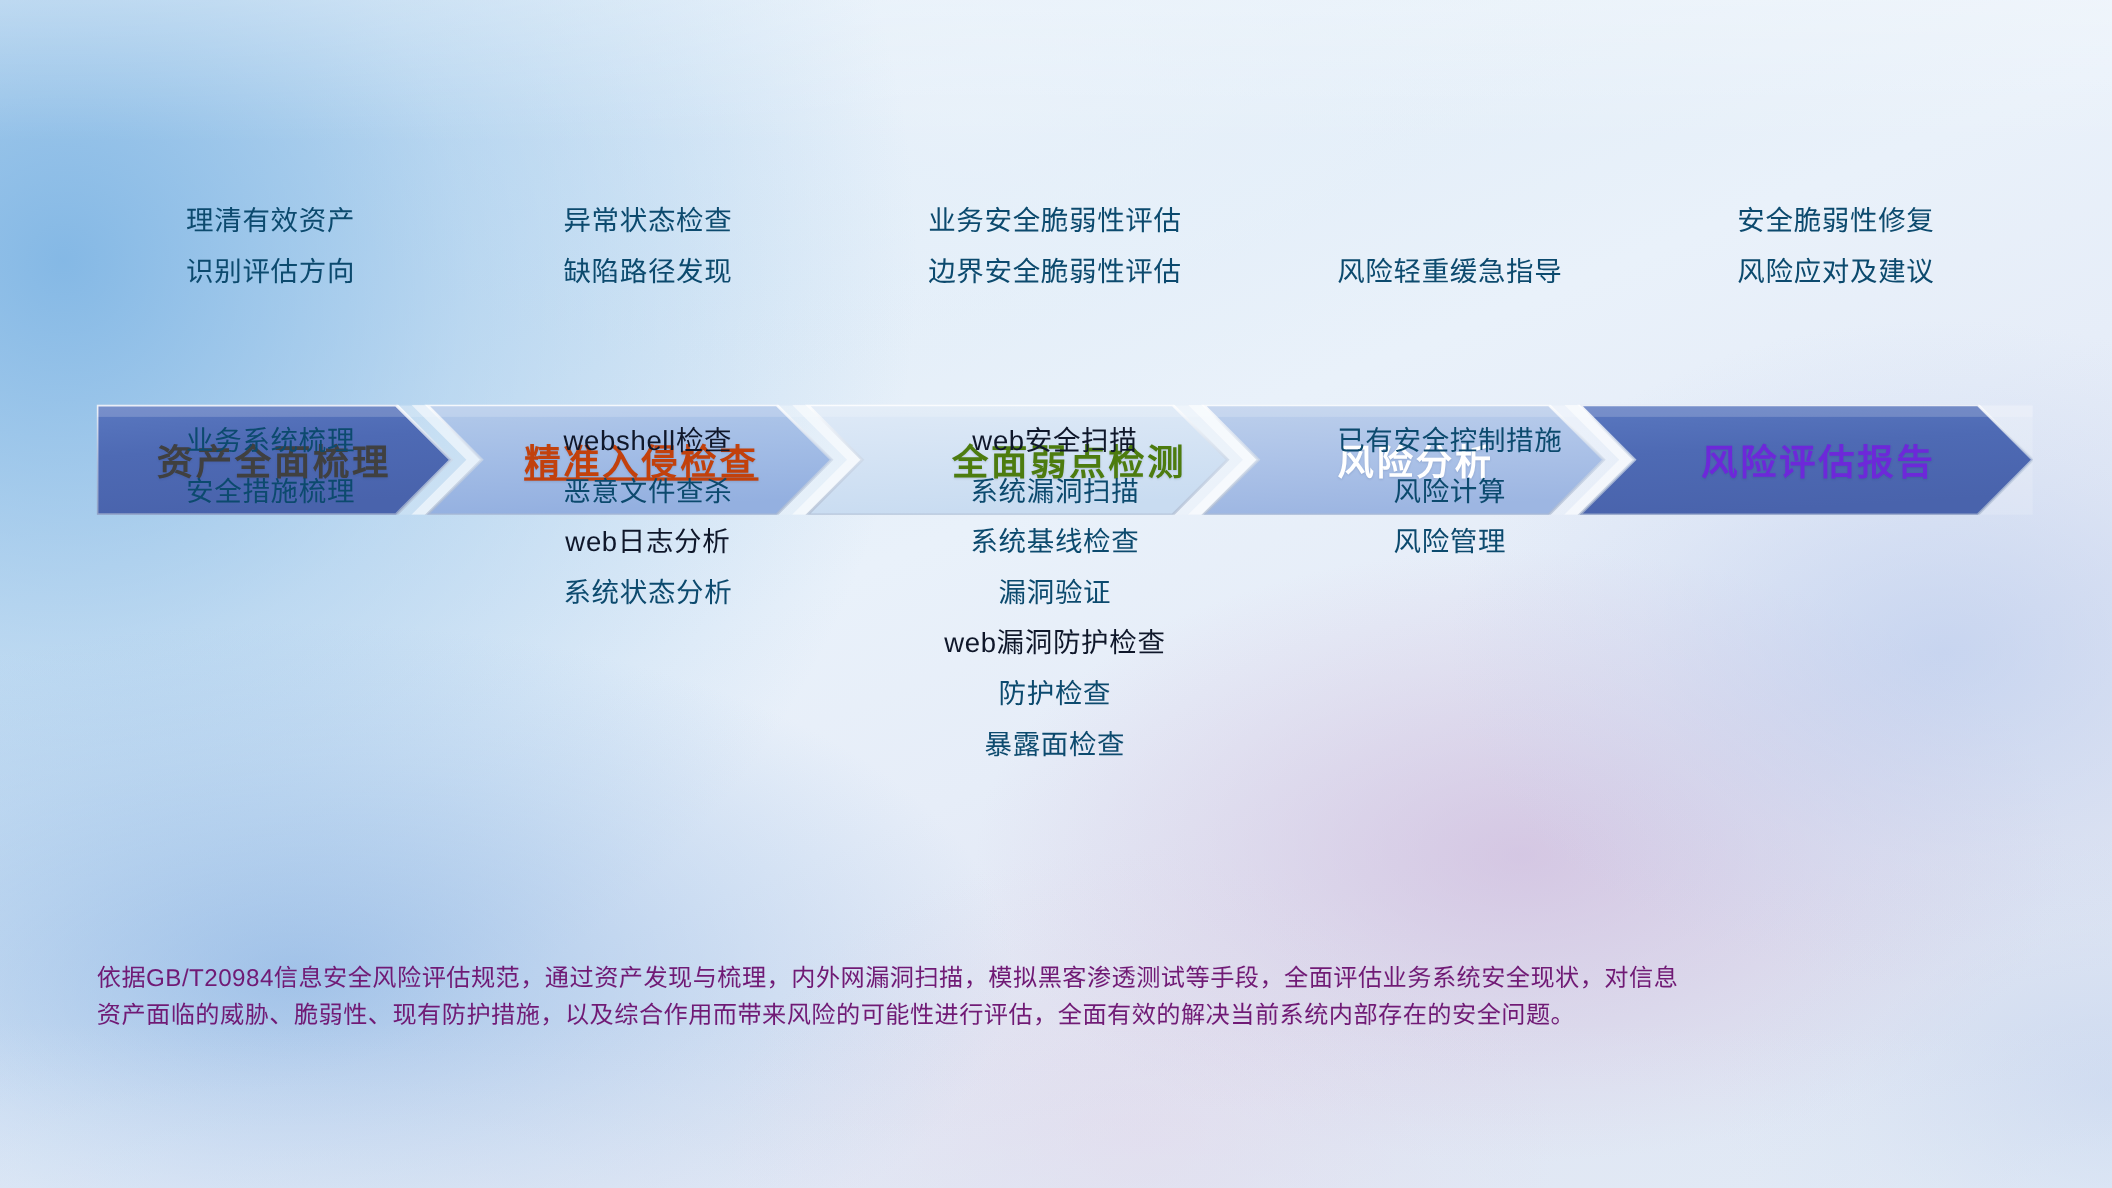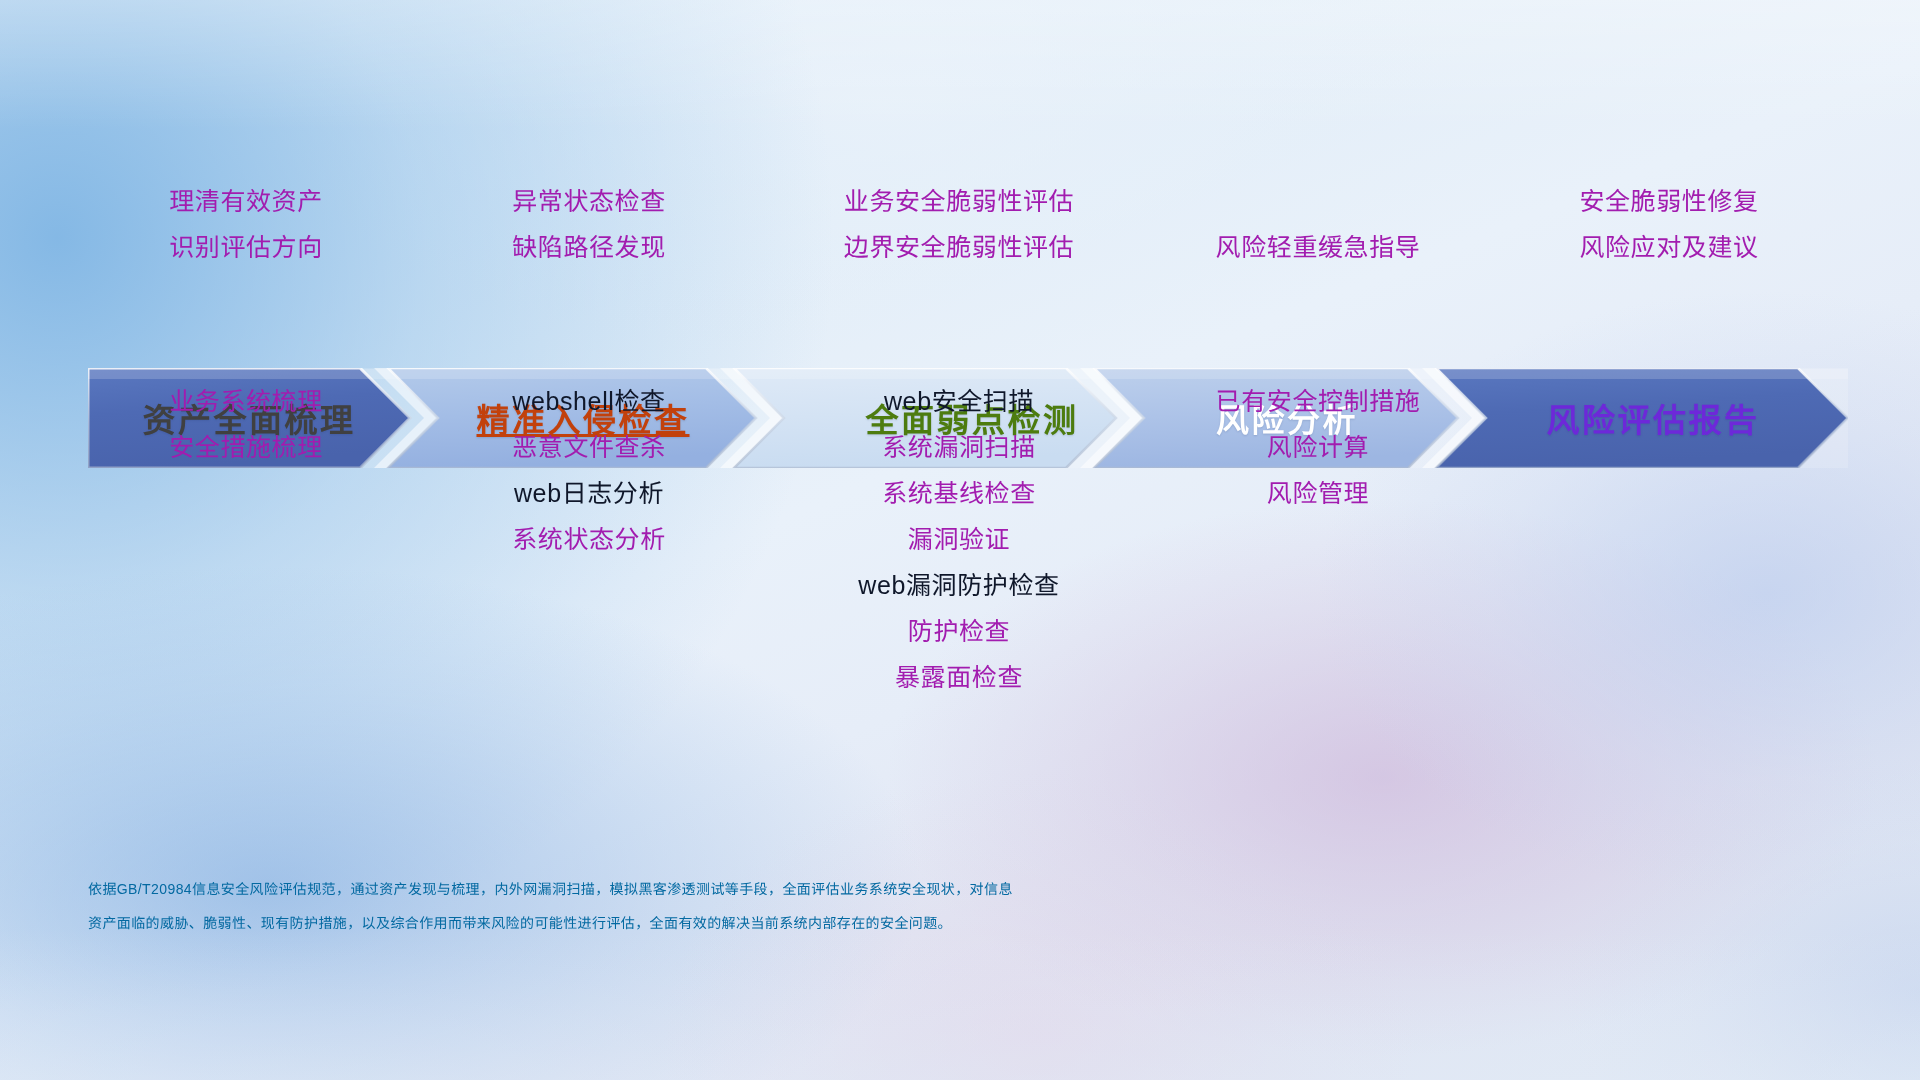--- a/index.html
+++ b/index.html
@@ -79,21 +79,21 @@
     width: 1758px;
     display: flex;
   }
   .caption-col {
     display: flex;
     flex-direction: column;
     align-items: center;
     gap: 12px;
   }
   .caption-item {
-    color: #a21caf;
+    color: #0c4a6e;
     font-size: 25px;
     line-height: 34px;
     letter-spacing: 0.6px;
     white-space: nowrap;
     font-weight: 400;
   }
   .caption-item.em {
     font-weight: 400;
     color: #0f172a;
   }
@@ -134,22 +134,22 @@
     text-shadow: 0 1px 2px rgba(40,60,110,0.18);
     pointer-events: none;
   }
 
   
   #footer {
     position: absolute;
     left: 88px;
     top: 872px;
     width: 1460px;
-    color: #0369a1;
-    font-size: 14px;
+    color: #701a75;
+    font-size: 22px;
     line-height: 34px;
     letter-spacing: 0.4px;
   }
   #footer p { margin: 0; }
 </style>
 </head>
 <body>
 
 <div id="stage">
 

